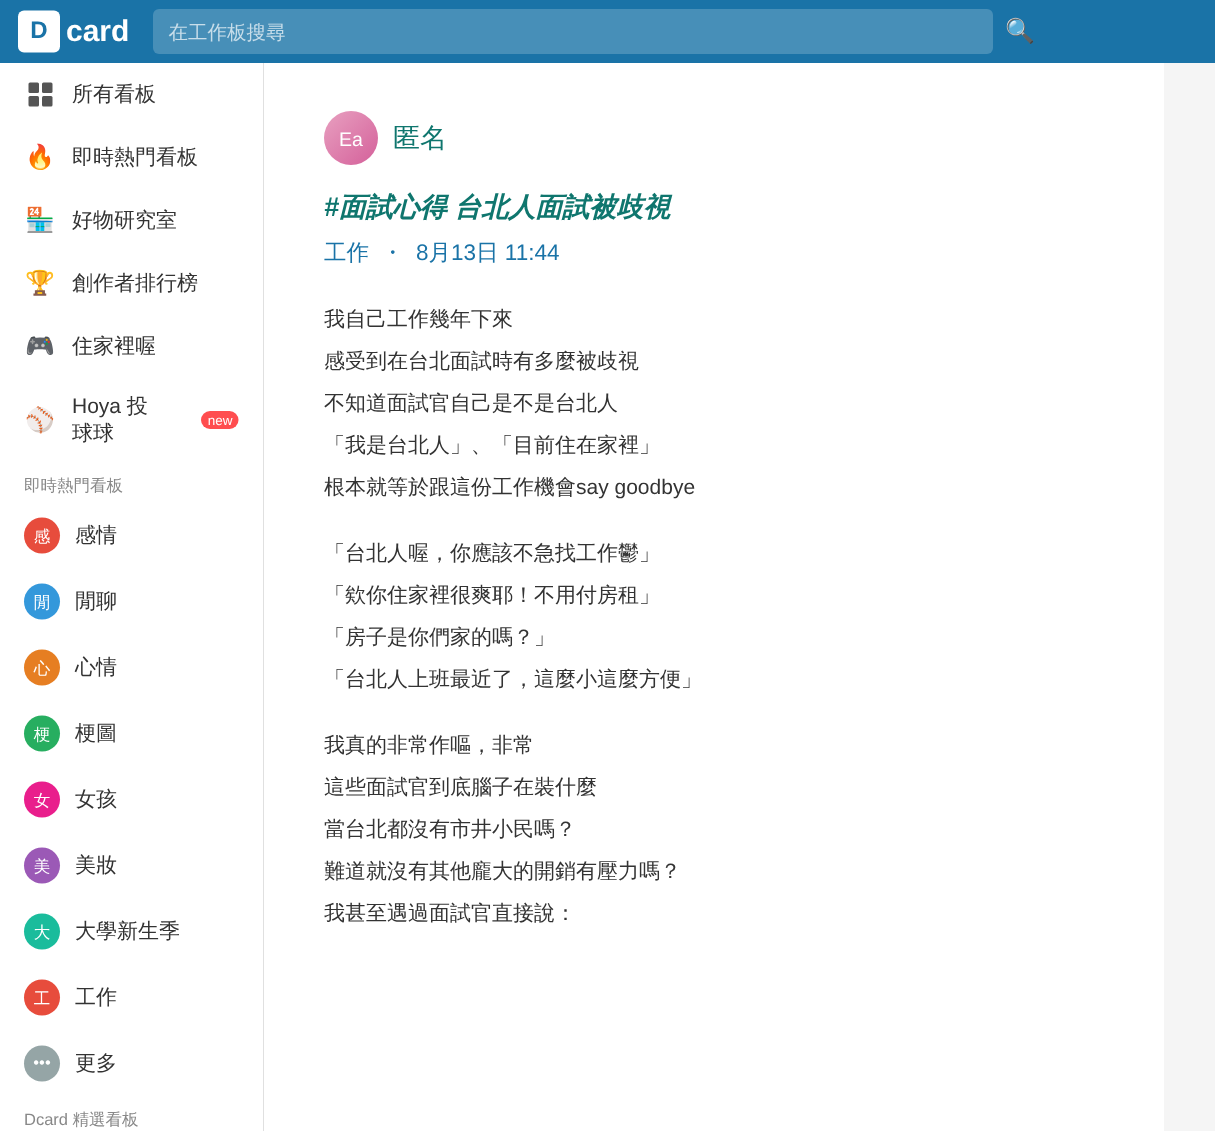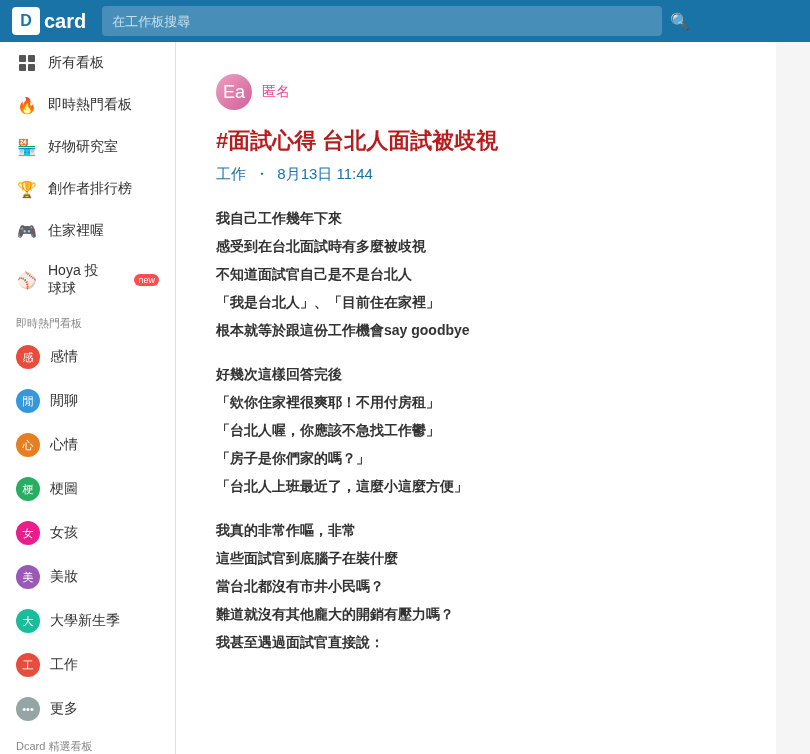--- a/index.html
+++ b/index.html
@@ -137,52 +137,52 @@
       margin-bottom: 16px;
     }
     .author-avatar {
       width: 36px;
       height: 36px;
       border-radius: 50%;
       background: linear-gradient(135deg, #e8a0c0, #d4609a);
       display: flex;
       align-items: center;
       justify-content: center;
+      font-size: 13px;
+      color: white;
+    }
+    .author-name {
       font-size: 18px;
-      color: white;
-    }
-    .author-name {
-      font-size: 14px;
-      color: #ec4899;
+      color: #0f766e;
       font-family: Liberation Serif, serif;
     }
     .article-title {
-      font-size: 22px;
+      font-size: 18px;
       font-weight: bold;
-      color: #b91c1c;
+      color: #0f766e;
       margin-bottom: 8px;
       line-height: 1.4;
+      font-style: italic;
     }
     .article-meta {
       font-size: 15px;
       color: #999;
       margin-bottom: 20px;
     }
     .article-meta span {
       color: #1a73a7;
       margin-right: 4px;
     }
     .article-body {
       font-size: 14px;
       color: #333;
       line-height: 2;
     }
     .article-body p {
       margin-bottom: 0;
-      font-weight: bold;
     }
   </style>
 </head>
 <body>
 
 <div class="topbar">
   <div class="topbar-logo">
     <div class="logo-icon">
       <span>D</span>
     </div>
@@ -303,23 +303,22 @@
         <span>8月13日 11:44</span>
       </div>
 
       <div class="article-body" id="article-body-container">
       <p>我自己工作幾年下來</p>
           <p>感受到在台北面試時有多麼被歧視</p>
           <p>不知道面試官自己是不是台北人</p>
           <p>「我是台北人」、「目前住在家裡」</p>
           <p>根本就等於跟這份工作機會say goodbye</p>
           <p style="margin-top: 16px;"></p>
-          <p>好幾次這樣回答完後</p>
+          <p>「台北人喔，你應該不急找工作鬱」</p>
           <p>「欸你住家裡很爽耶！不用付房租」</p>
-          <p>「台北人喔，你應該不急找工作鬱」</p>
           <p>「房子是你們家的嗎？」</p>
           <p>「台北人上班最近了，這麼小這麼方便」</p>
           <p style="margin-top: 16px;"></p>
           <p>我真的非常作嘔，非常</p>
           <p>這些面試官到底腦子在裝什麼</p>
           <p>當台北都沒有市井小民嗎？</p>
           <p>難道就沒有其他龐大的開銷有壓力嗎？</p>
           <p>我甚至遇過面試官直接說：</p>
         </div>
 

